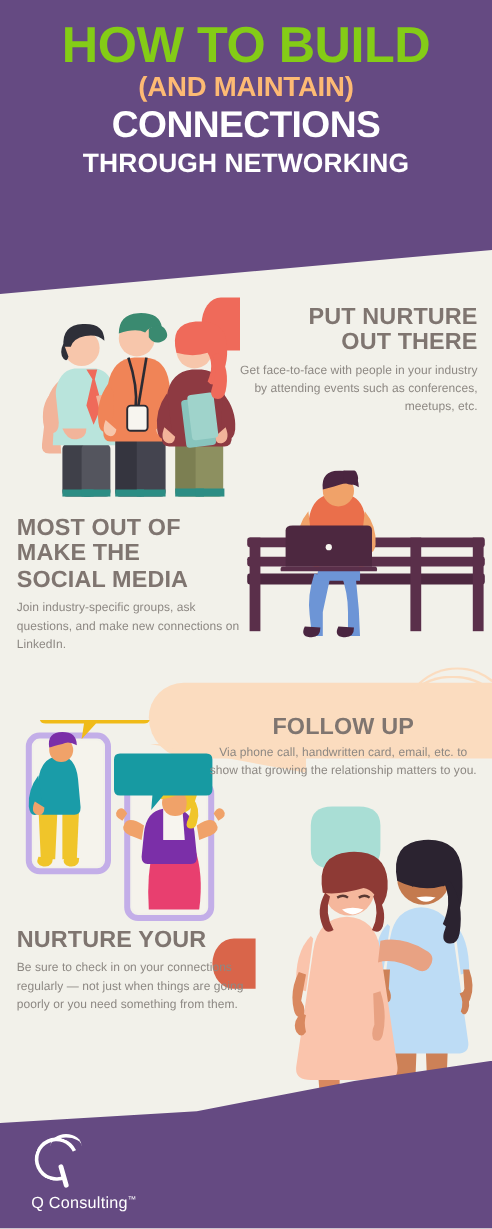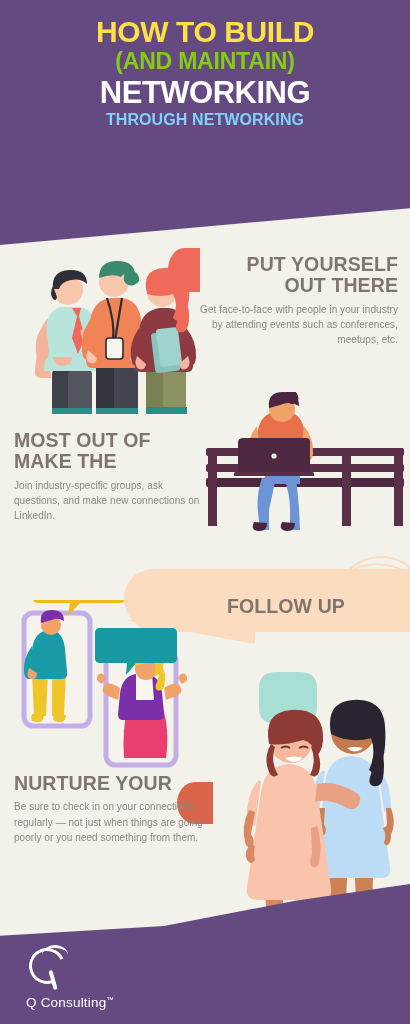--- a/index.html
+++ b/index.html
@@ -21,33 +21,33 @@
   
   .hdr {
     position:absolute; left:0; top:0; width:410px; height:245px;
     background:#654a82;
     -webkit-clip-path: polygon(0 0, 100% 0, 100% 85%, 0 100%);
     clip-path: polygon(0 0, 100% 0, 100% 85%, 0 100%);
     z-index:1;
   }
   .hdr-inner { padding:18px 14px 0 14px; text-align:center; }
   .t1 {
-    color:#fde047; font-weight:bold; font-size:30px; line-height:0.96;
+    color:#84cc16; font-weight:bold; font-size:42px; line-height:0.96;
     letter-spacing:-0.4px;
   }
   .t2 {
-    color:#84cc16; font-weight:bold; font-size:23px; line-height:1.25;
+    color:#fdba74; font-weight:bold; font-size:23px; line-height:1.25;
     letter-spacing:-0.2px;
   }
   .t3 {
     color:#ffffff; font-weight:bold; font-size:31px; line-height:0.98;
     letter-spacing:-0.5px; margin-top:2px;
   }
   .t4 {
-    color:#7dd3fc; font-weight:bold; font-size:16px; line-height:1.5;
+    color:#ffffff; font-weight:bold; font-size:22px; line-height:1.5;
     letter-spacing:0.1px;
   }
 
   
   .ftr {
     position:absolute; left:0; bottom:0; width:410px; height:140px;
     background:#654a82; z-index:6;
     -webkit-clip-path: polygon(0 37%, 40% 30%, 72% 12%, 100% 0%, 100% 100%, 0 100%);
     clip-path: polygon(0 37%, 40% 30%, 72% 12%, 100% 0%, 100% 100%, 0 100%);
   }
@@ -127,21 +127,21 @@
 </style>
 </head>
 <body>
 
 <div id="poster">
 
   <div class="hdr">
     <div class="hdr-inner">
       <div class="t1">HOW TO BUILD</div>
       <div class="t2">(AND MAINTAIN)</div>
-      <div class="t3">NETWORKING</div>
+      <div class="t3">CONNECTIONS</div>
       <div class="t4">THROUGH NETWORKING</div>
     </div>
   </div>
 
   <div class="redblob"></div>
   <svg class="art" style="left:6px; top:202px;" width="215" height="212" viewBox="0 0 215 212">
 
     <path d="M55 110 q-18 4 -22 24 l-4 34 q-1 8 6 8 l10 0 -2 -36 z" fill="#f2b49a"></path>
     <rect x="46" y="168" width="26" height="44" rx="4" fill="#3f4049"></rect>
     <rect x="62" y="168" width="24" height="44" rx="4" fill="#54555e"></rect>
@@ -183,21 +183,21 @@
     <path d="M131 154 q-4 10 2 13 q6 2 7 -5 z" fill="#f2b49a"></path>
     <path d="M182 154 q4 10 -2 13 q-6 2 -7 -5 z" fill="#f2b49a"></path>
     <rect x="147" y="130" width="25" height="40" rx="3" fill="#88c4bd" transform="rotate(-7 160 150)"></rect>
     <rect x="152" y="126" width="22" height="38" rx="3" fill="#9fd3cb" transform="rotate(-7 163 145)"></rect>
     <circle cx="156" cy="90" r="15" fill="#f7c6ab"></circle>
     <path d="M141 92 q-6 -24 16 -26 q24 -2 26 18 q2 20 -8 32 q-4 5 -8 0 q6 -14 0 -24 q-12 4 -26 0 z" fill="#ef6a5a"></path>
     <path d="M176 92 q10 14 6 32 q-2 8 -9 6 q-5 -2 -2 -10 q5 -14 0 -26 z" fill="#ef6a5a"></path>
   </svg>
 
   <div class="sec right" style="left:190px; top:254px; width:208px;">
-    <div class="h">PUT YOURSELF</div>
+    <div class="h">PUT NURTURE</div>
     <div class="h">OUT THERE</div>
     <div class="p">Get face-to-face with people in your  industry by attending events such as conferences, meetups, etc.</div>
   </div>
 
   <svg class="art" style="left:200px; top:392px;" width="210" height="160" viewBox="0 0 210 160">
 
     <rect x="6" y="56" width="198" height="8" rx="2" fill="#5a2f4a"></rect>
     <rect x="6" y="72" width="198" height="8" rx="2" fill="#5a2f4a"></rect>
     <rect x="6" y="86" width="198" height="9" rx="2" fill="#4d2840"></rect>
     <rect x="8" y="56" width="9" height="78" fill="#5a2f4a"></rect>
@@ -217,29 +217,31 @@
     <path d="M86 0 q10 -4 12 4 q2 7 -5 8 q-6 0 -7 -6 z" fill="#4a2540"></path>
 
     <path d="M44 46 l62 0 q4 0 4 4 l0 30 -72 0 0 -30 q0 -4 6 -4 z" fill="#4d2840"></path>
     <circle cx="74" cy="64" r="2.6" fill="#f7f5ef"></circle>
     <path d="M36 80 l76 0 q3 0 2 4 l-80 0 q-1 -4 2 -4 z" fill="#5a2f4a"></path>
   </svg>
 
   <div class="sec left" style="left:14px; top:430px; width:195px;">
     <div class="h">MOST OUT OF</div>
     <div class="h">MAKE THE</div>
+    <div class="h">SOCIAL MEDIA</div>
     <div class="p">Join industry-specific groups, ask questions, and make new connections on LinkedIn.</div>
   </div>
 
   <div class="blob"></div>
   <div class="blob-tri"></div>
   <div class="blob-arc"></div>
   <div class="blob-arc2"></div>
   <div class="sec center" style="left:172px; top:596px; width:228px;">
     <div class="h">FOLLOW UP</div>
+    <div class="p" style="margin-top:3px; line-height:1.5;">Via phone call, handwritten card, email, etc. to show that growing the relationship matters to you.</div>
   </div>
 
   <svg class="art" style="left:10px; top:600px;" width="190" height="170" viewBox="0 0 190 170">
 
     <rect x="14" y="13" width="66" height="113" rx="9" fill="none" stroke="#c3aee8" stroke-width="5"></rect>
     <rect x="18" y="17" width="58" height="105" rx="6" fill="#f5f3ec"></rect>
     <path d="M26 38 q-6 18 -4 34 l2 44 12 0 2 -44 z" fill="#f0c52a"></path>
     <path d="M46 40 q10 16 10 32 l-2 44 -12 0 0 -44 z" fill="#f0c52a"></path>
     <path d="M22 114 q-3 7 4 8 q8 1 8 -7 z" fill="#f0c52a"></path>
     <path d="M44 114 q-3 7 4 8 q8 1 8 -7 z" fill="#f0c52a"></path>

